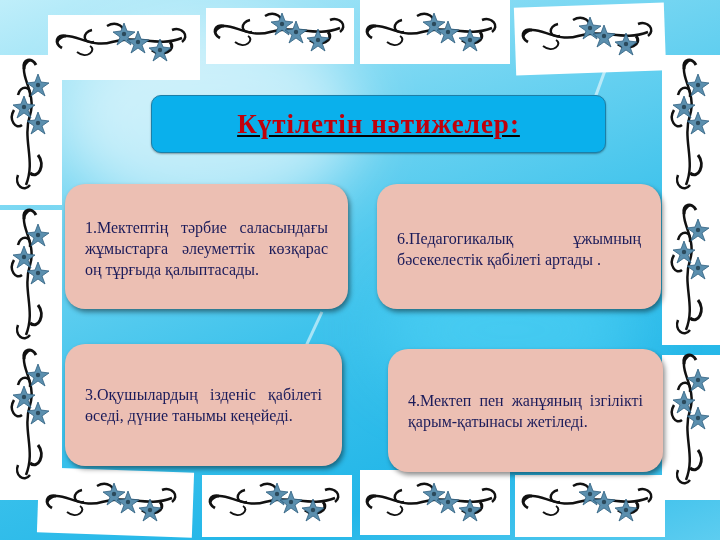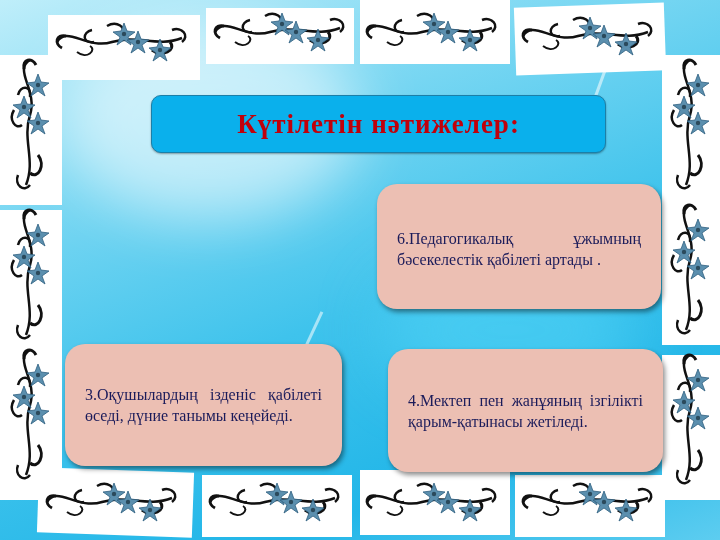--- a/index.html
+++ b/index.html
@@ -7,21 +7,21 @@
       font-family: "Liberation Serif", "DejaVu Serif", serif; }
     .slide { position:absolute; left:0; top:0; width:720px; height:540px;
       background: linear-gradient(160deg, #bfeefa 0%, #7fd9f3 25%, #3fc3ec 55%, #22b6e8 80%, #5dcdf0 100%); overflow:hidden; }
     .glow { position:absolute; border-radius:50%; filter: blur(30px); }
     .panel { position:absolute; background:#fff; }
     .streak { position:absolute; background:rgba(255,255,255,0.55); width:3px; transform:rotate(20deg); }
 
     .title-box { position:absolute; left:151px; top:95px; width:453px; height:56px;
       background:#0ab0ec; border:1px solid #1b7fa8; border-radius:10px;
       box-shadow: 0 1px 2px rgba(0,0,0,0.35);
-      display:flex; align-items:center; justify-content:center; }
+      display:flex; align-items:center; justify-content:center;text-decoration:underline; }
     .title-text { color:#c0000b; font-weight:bold; font-size:27px; letter-spacing:1px;
       font-family:"Liberation Serif","DejaVu Serif",serif; }
 
     .card { position:absolute; background:#ecbfb3; border-radius:20px;
       box-shadow: 2px 3px 5px rgba(0,0,0,0.45);
       display:flex; align-items:center; padding:0 20px; box-sizing:border-box; }
     .card p { margin:0; color:#1b1b5a; font-size:16px; line-height:21px;
       text-align:justify; text-align-last:left; width:100%;
       font-family:"Liberation Serif","DejaVu Serif",serif; }
     .card.top p { margin-top:4px; }
@@ -126,20 +126,23 @@
       <use href="#vswirl"></use>
     </svg>
   <svg class="ornament" style="left:668px;top:350px;" width="50" height="140">
       <use href="#vswirl"></use>
     </svg>
 
   <div class="title-box">
     <span class="title-text">Күтілетін нәтижелер:</span>
   </div>
 
+  <div class="card top" style="left:65px;top:184px;width:283px;height:125px;">
+    <p>1.Мектептің тәрбие саласындағы жұмыстарға әлеуметтік көзқарас оң тұрғыда қалыптасады.</p>
+  </div>
   <div class="card top" style="left:377px;top:184px;width:284px;height:125px;">
     <p>6.Педагогикалық ұжымның бәсекелестік қабілеті артады .</p>
   </div>
   <div class="card" style="left:65px;top:344px;width:277px;height:122px;align-items:center;">
     <p>3.Оқушылардың ізденіс қабілеті өседі, дүние танымы кеңейеді.</p>
   </div>
   <div class="card" style="left:388px;top:349px;width:275px;height:123px;justify-content:flex-end;">
     <p>4.Мектеп пен жанұяның ізгілікті қарым-қатынасы жетіледі.</p>
   </div>
 </div>

